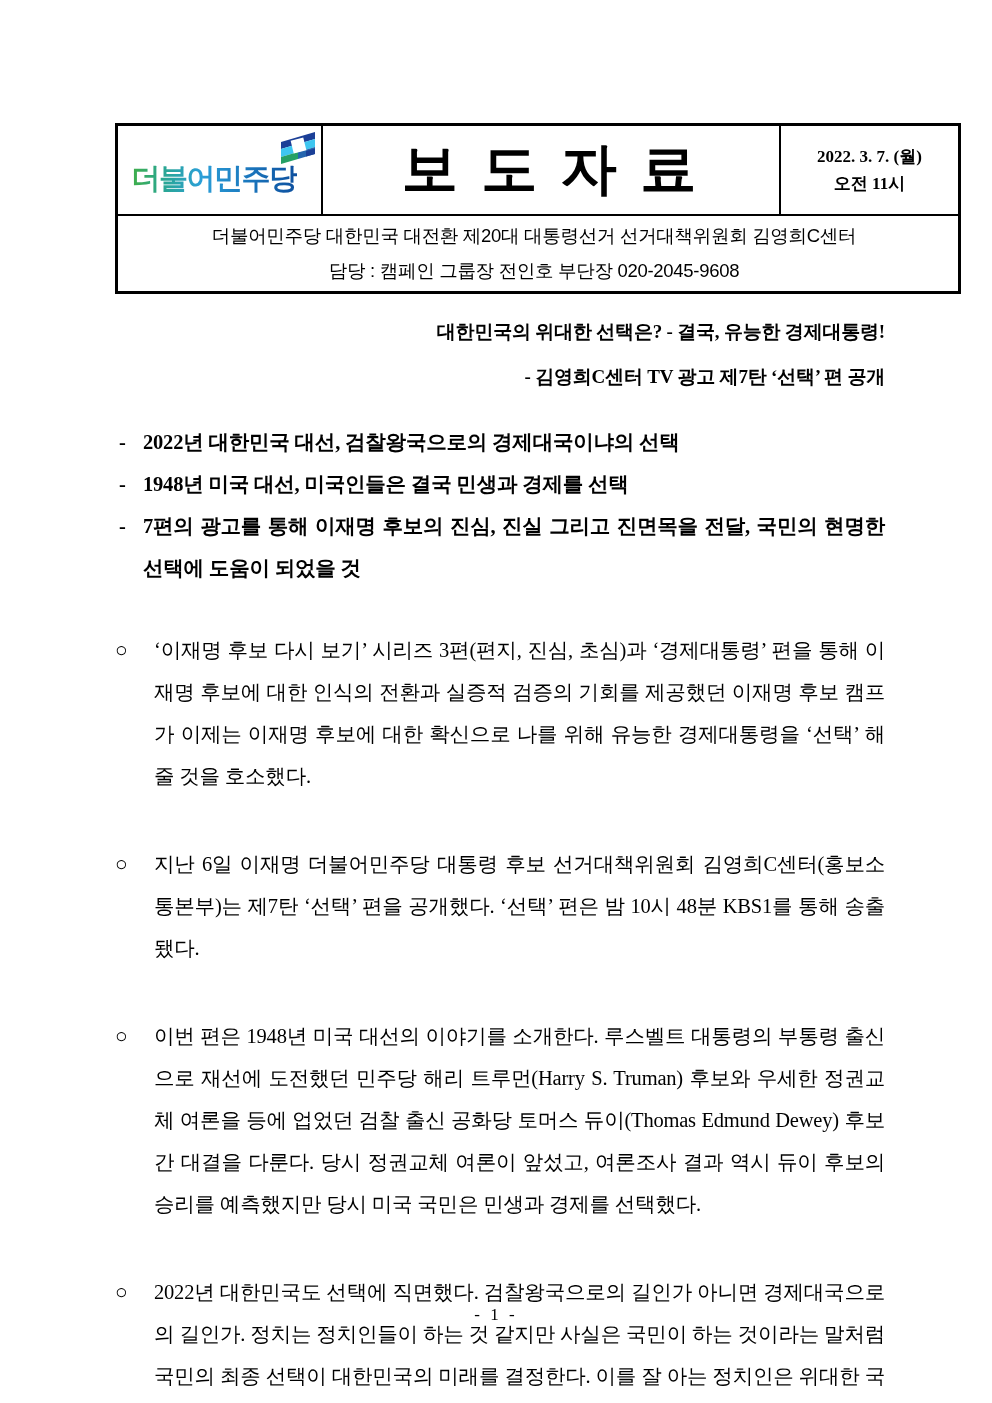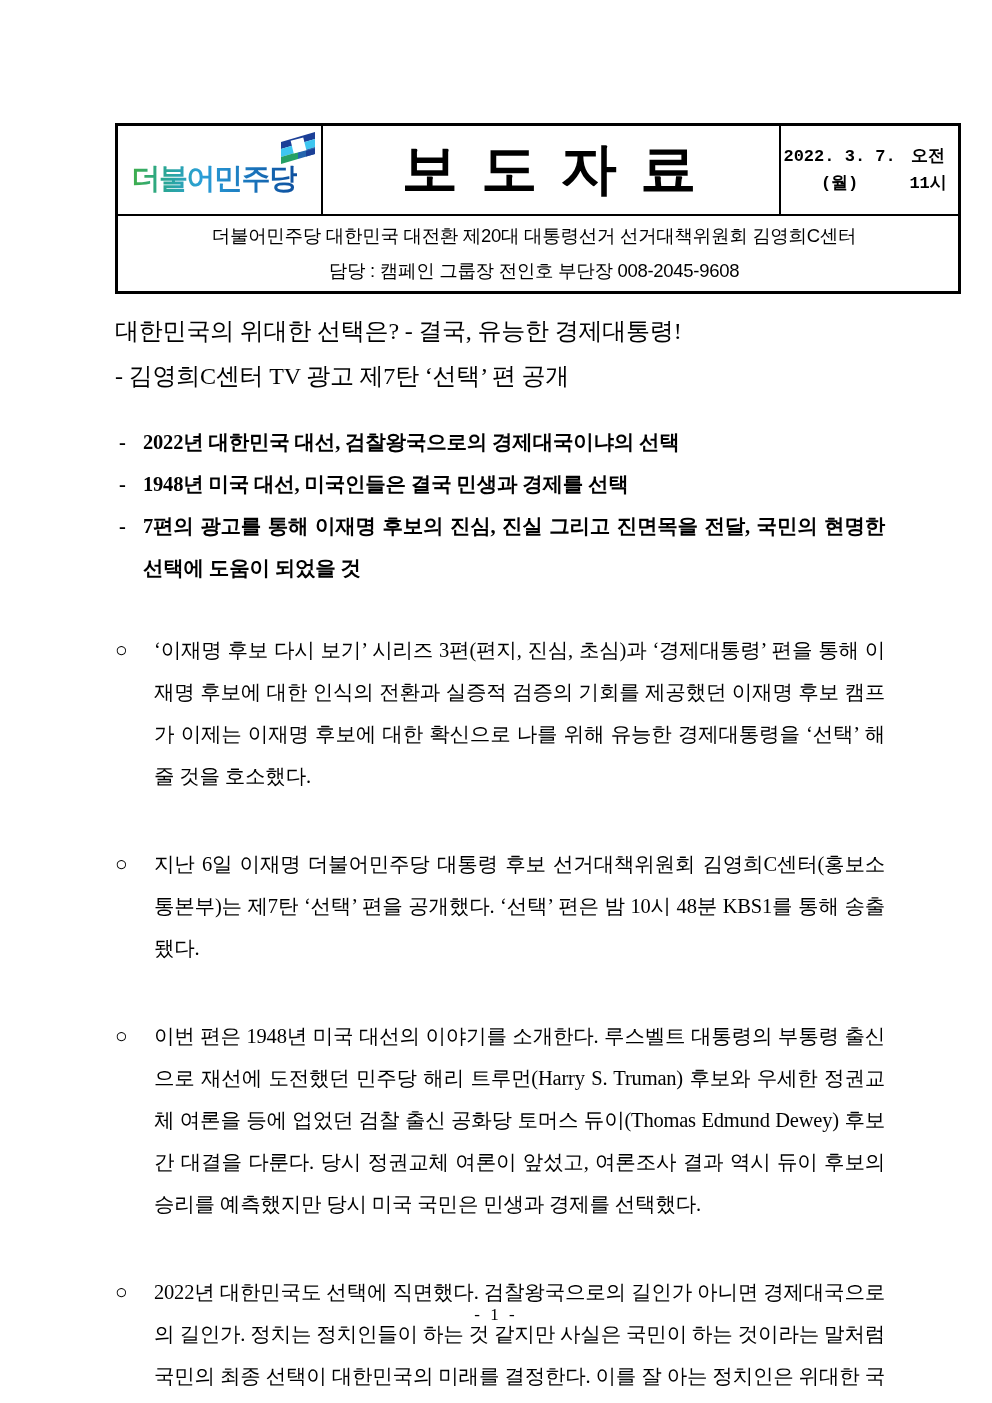--- a/index.html
+++ b/index.html
@@ -55,21 +55,22 @@
     border-right: 2px solid #000;
     font-family: "Liberation Sans", sans-serif;
     font-weight: 900;
     font-size: 56px;
     letter-spacing: 4px;
     white-space: nowrap;
     padding-bottom: 0;
   }
   .date-cell {
     width: 177px;
-    font-family: Liberation Mono, monospace;
+    flex-direction: column;
+    font-family: Liberation Serif, serif;
     font-weight: 700;
     font-size: 17px;
     line-height: 1.6;
     text-align: center;
   }
   .header-row2 {
     text-align: center;
     font-family: "Liberation Sans", sans-serif;
     font-size: 18.5px;
     line-height: 35px;
@@ -80,23 +81,23 @@
   
   .content {
     position: absolute;
     left: 115px;
     top: 293px;
     width: 770px;
   }
 
   .doc-title {
     margin-top: 16px;
-    text-align: left;
-    font-weight: 400;
-    font-size: 24px;
+    text-align: right;
+    font-weight: 700;
+    font-size: 19px;
     line-height: 45px;
     letter-spacing: -0.2px;
   }
 
   .summary { margin-top: 22px; font-weight: 700; font-size: 20.5px; }
   .s-item { display: flex; line-height: 42px; }
   .s-marker { flex: none; width: 28px; padding-left: 4px; }
   .s-text { flex: 1; text-align: justify; letter-spacing: -0.2px; }
 
   .body-paras { margin-top: 40px; font-size: 20.5px; font-weight: 400; }
@@ -138,21 +139,21 @@
       <div class="cell doc-type-cell">
         <span>보 도 자 료</span>
       </div>
       <div class="cell date-cell">
         <div>2022. 3. 7. (월)</div>
         <div>오전 11시</div>
       </div>
     </div>
     <div class="header-row2">
       <div>더불어민주당 대한민국 대전환 제20대 대통령선거 선거대책위원회 김영희C센터</div>
-      <div>담당 : 캠페인 그룹장 전인호 부단장 008-2045-9608</div>
+      <div>담당 : 캠페인 그룹장 전인호 부단장 020-2045-9608</div>
     </div>
   </div>
 
   <div class="content">
 
     <div class="doc-title">
       <div>대한민국의 위대한 선택은? - 결국, 유능한 경제대통령!</div>
       <div>- 김영희C센터 TV 광고 제7탄 ‘선택’ 편 공개</div>
     </div>
 

